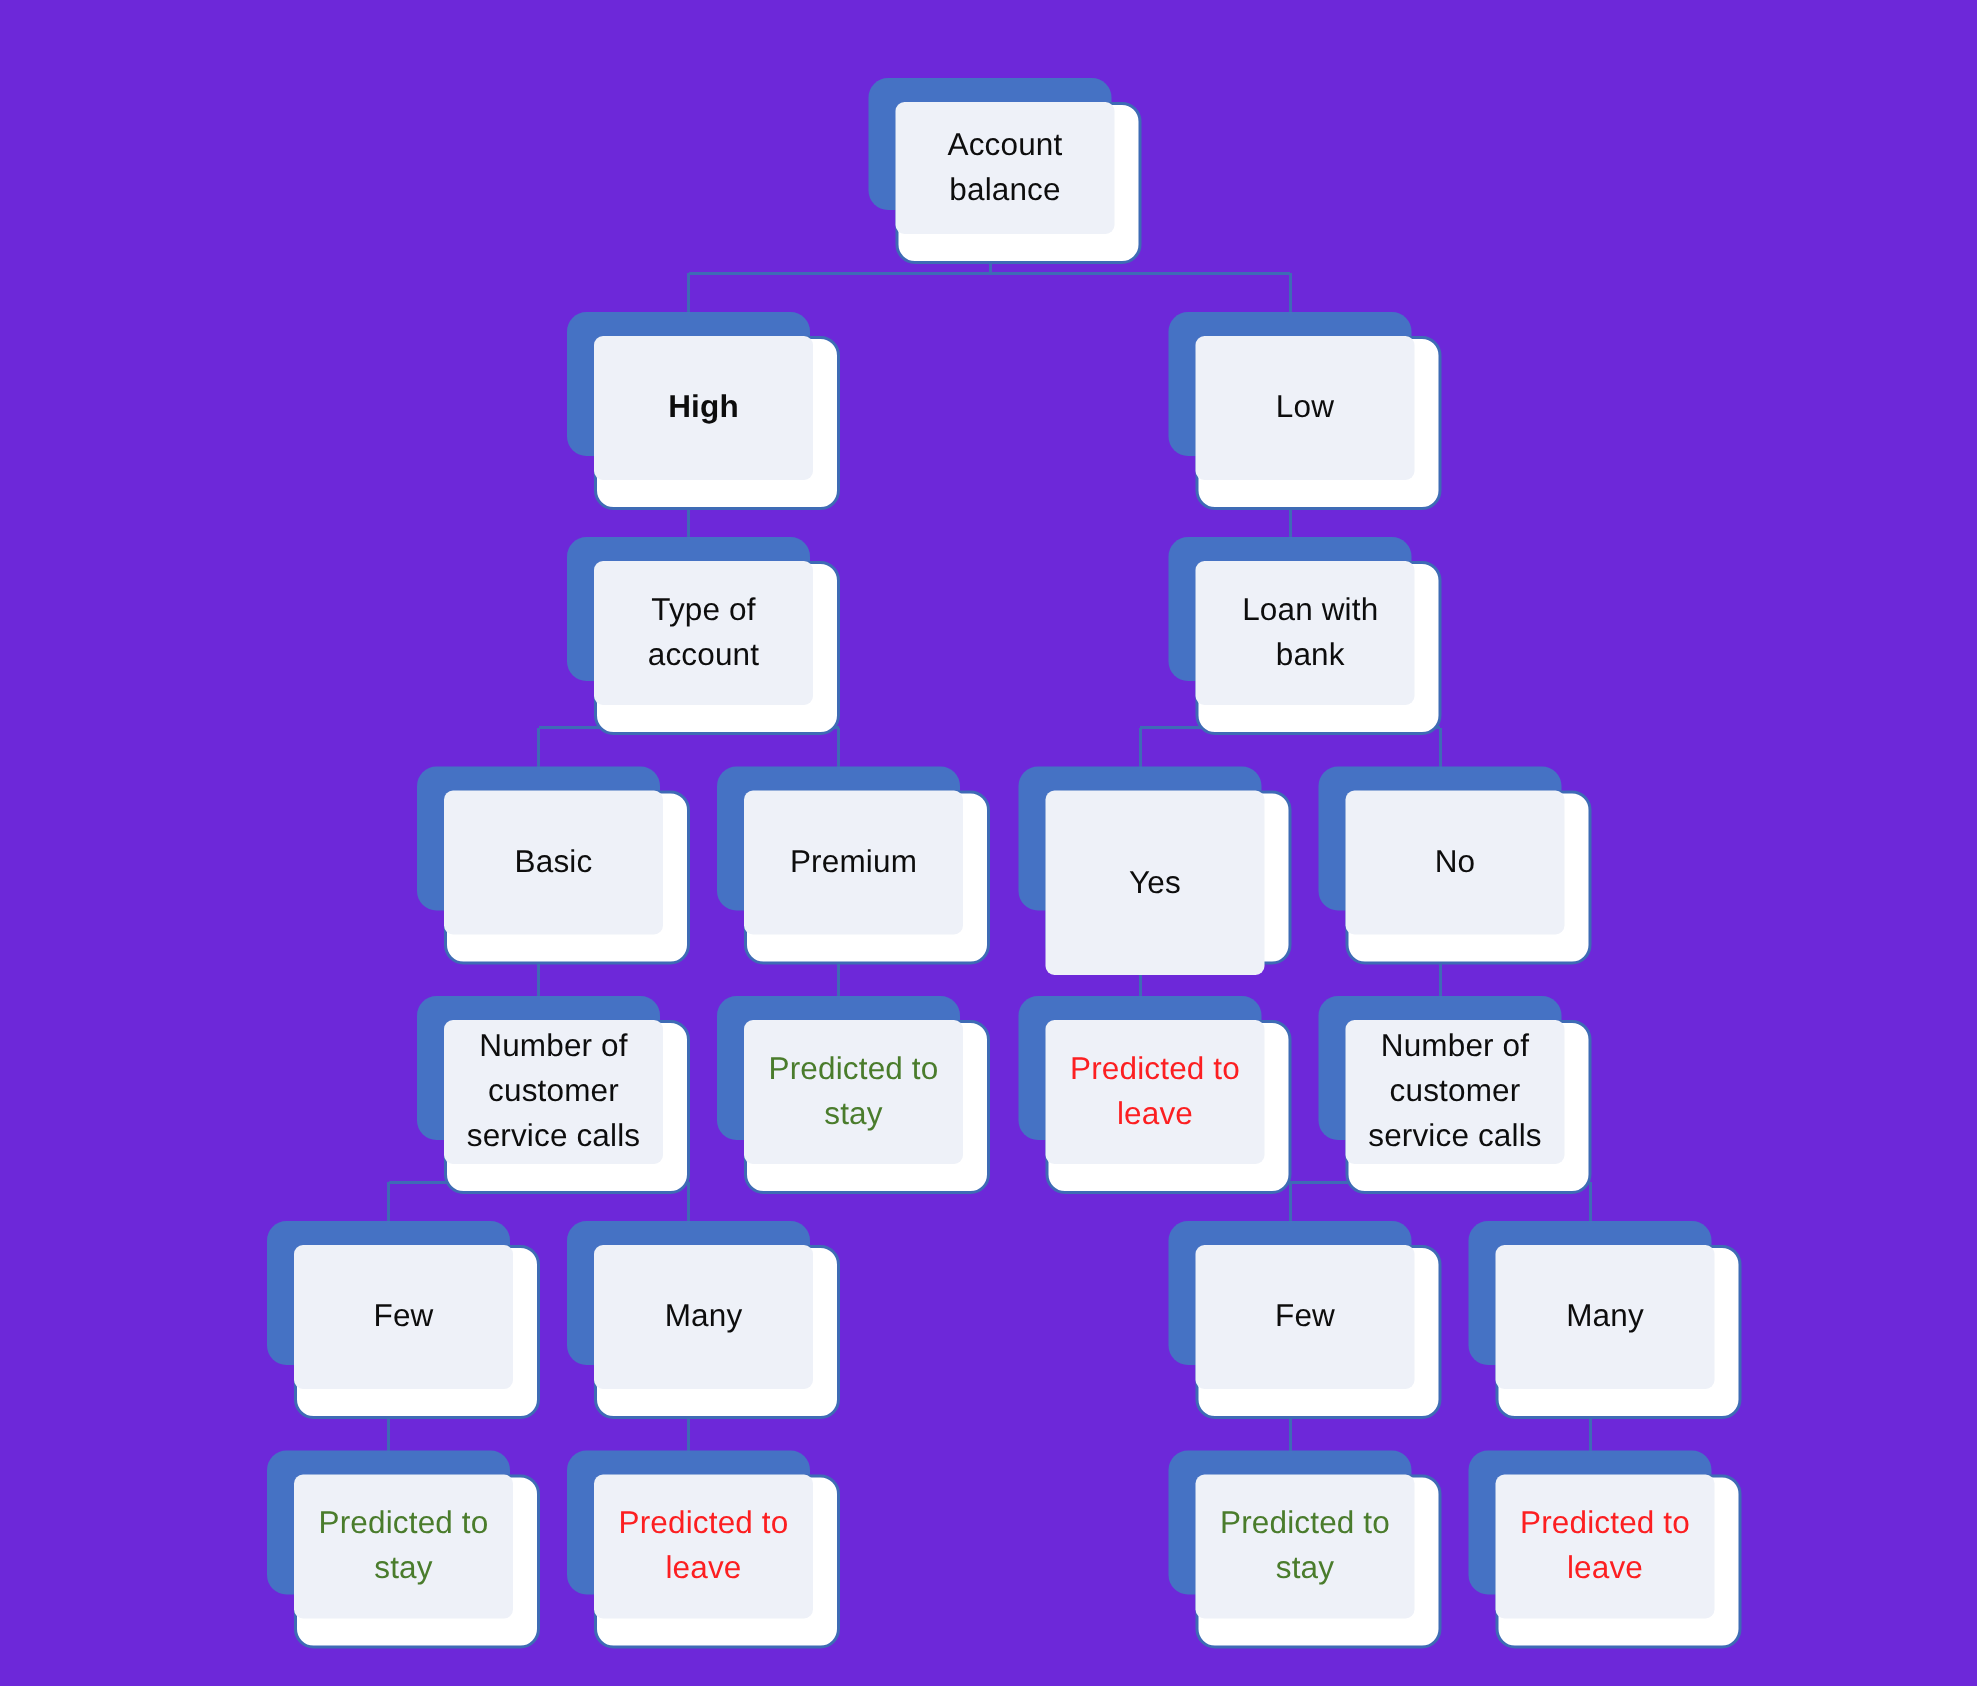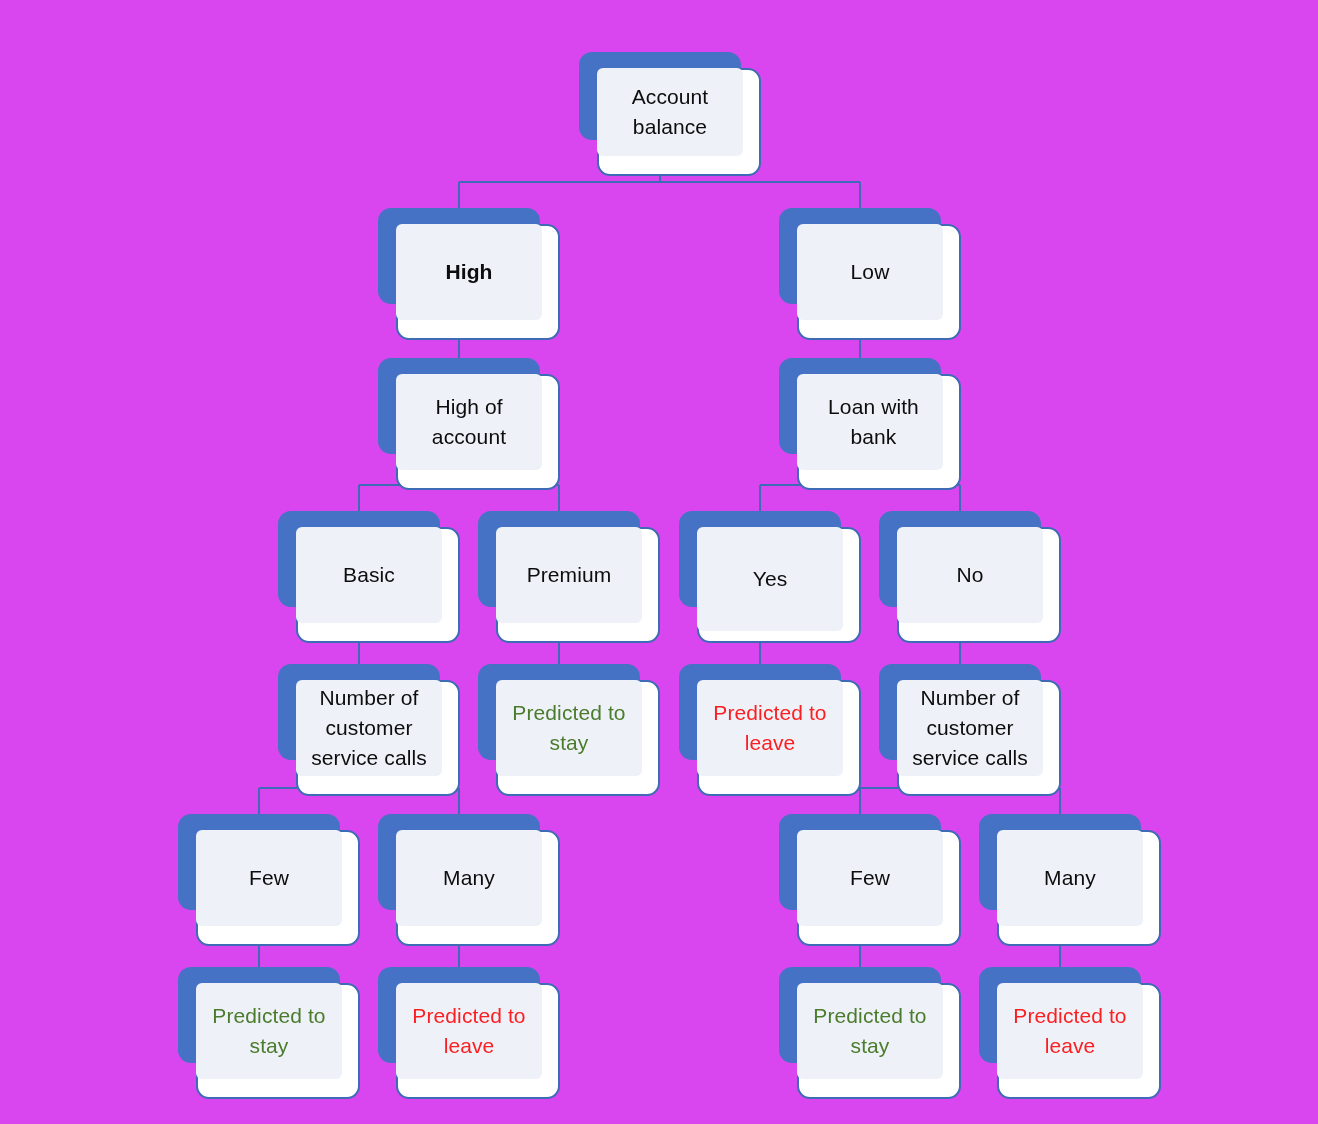--- a/index.html
+++ b/index.html
@@ -8,21 +8,21 @@
     padding: 0;
     background: #ffffff;
   }
   body {
     font-family: "Liberation Sans", "DejaVu Sans", sans-serif;
   }
   #canvas {
     position: relative;
     width: 1318px;
     height: 1124px;
-    background: #d946ef;
+    background: #6d28d9;
     overflow: hidden;
   }
   #connectors {
     position: absolute;
     left: 0;
     top: 0;
     width: 1318px;
     height: 1124px;
     pointer-events: none;
   }
@@ -125,21 +125,21 @@
         <div class="card-back" style="left: -18px; top: -16px; width: 162px; height: 96px;"></div>
         <div class="card-front" style="left: 0px; top: 0px; width: 164px; height: 116px; transform: translate(0px, 0px); margin-left: 0px;"></div>
         <div class="card-main" style="left: 0px; top: 0px; width: 146px; height: 96px;">
           <span class="label">Low</span>
         </div>
       </div>
       <div class="node decision" style="left: 396px; top: 374px;">
         <div class="card-back" style="left: -18px; top: -16px; width: 162px; height: 96px;"></div>
         <div class="card-front" style="left: 0px; top: 0px; width: 164px; height: 116px; transform: translate(0px, 0px); margin-left: 0px;"></div>
         <div class="card-main" style="left: 0px; top: 0px; width: 146px; height: 96px;">
-          <span class="label">High of
+          <span class="label">Type of
 account</span>
         </div>
       </div>
       <div class="node decision" style="left: 797px; top: 374px;">
         <div class="card-back" style="left: -18px; top: -16px; width: 162px; height: 96px;"></div>
         <div class="card-front" style="left: 0px; top: 0px; width: 164px; height: 116px; transform: translate(0px, 0px); margin-left: 0px;"></div>
         <div class="card-main" style="left: 0px; top: 0px; width: 146px; height: 96px; padding-left: 13px;">
           <span class="label">Loan with
 bank</span>
         </div>
@@ -154,21 +154,21 @@
       <div class="node decision" style="left: 496px; top: 527px;">
         <div class="card-back" style="left: -18px; top: -16px; width: 162px; height: 96px;"></div>
         <div class="card-front" style="left: 0px; top: 0px; width: 164px; height: 116px; transform: translate(0px, 0px); margin-left: 0px;"></div>
         <div class="card-main" style="left: 0px; top: 0px; width: 146px; height: 96px;">
           <span class="label">Premium</span>
         </div>
       </div>
       <div class="node decision" style="left: 697px; top: 527px;">
         <div class="card-back" style="left: -18px; top: -16px; width: 162px; height: 96px;"></div>
         <div class="card-front" style="left: 0px; top: 0px; width: 164px; height: 116px; transform: translate(0px, 0px); margin-left: 0px;"></div>
-        <div class="card-main" style="left: 0px; top: 0px; width: 146px; height: 104px;">
+        <div class="card-main" style="left: 0px; top: 0px; width: 146px; height: 123px;">
           <span class="label">Yes</span>
         </div>
       </div>
       <div class="node decision" style="left: 897px; top: 527px;">
         <div class="card-back" style="left: -18px; top: -16px; width: 162px; height: 96px;"></div>
         <div class="card-front" style="left: 0px; top: 0px; width: 164px; height: 116px; transform: translate(0px, 0px); margin-left: 0px;"></div>
         <div class="card-main" style="left: 0px; top: 0px; width: 146px; height: 96px;">
           <span class="label">No</span>
         </div>
       </div>

